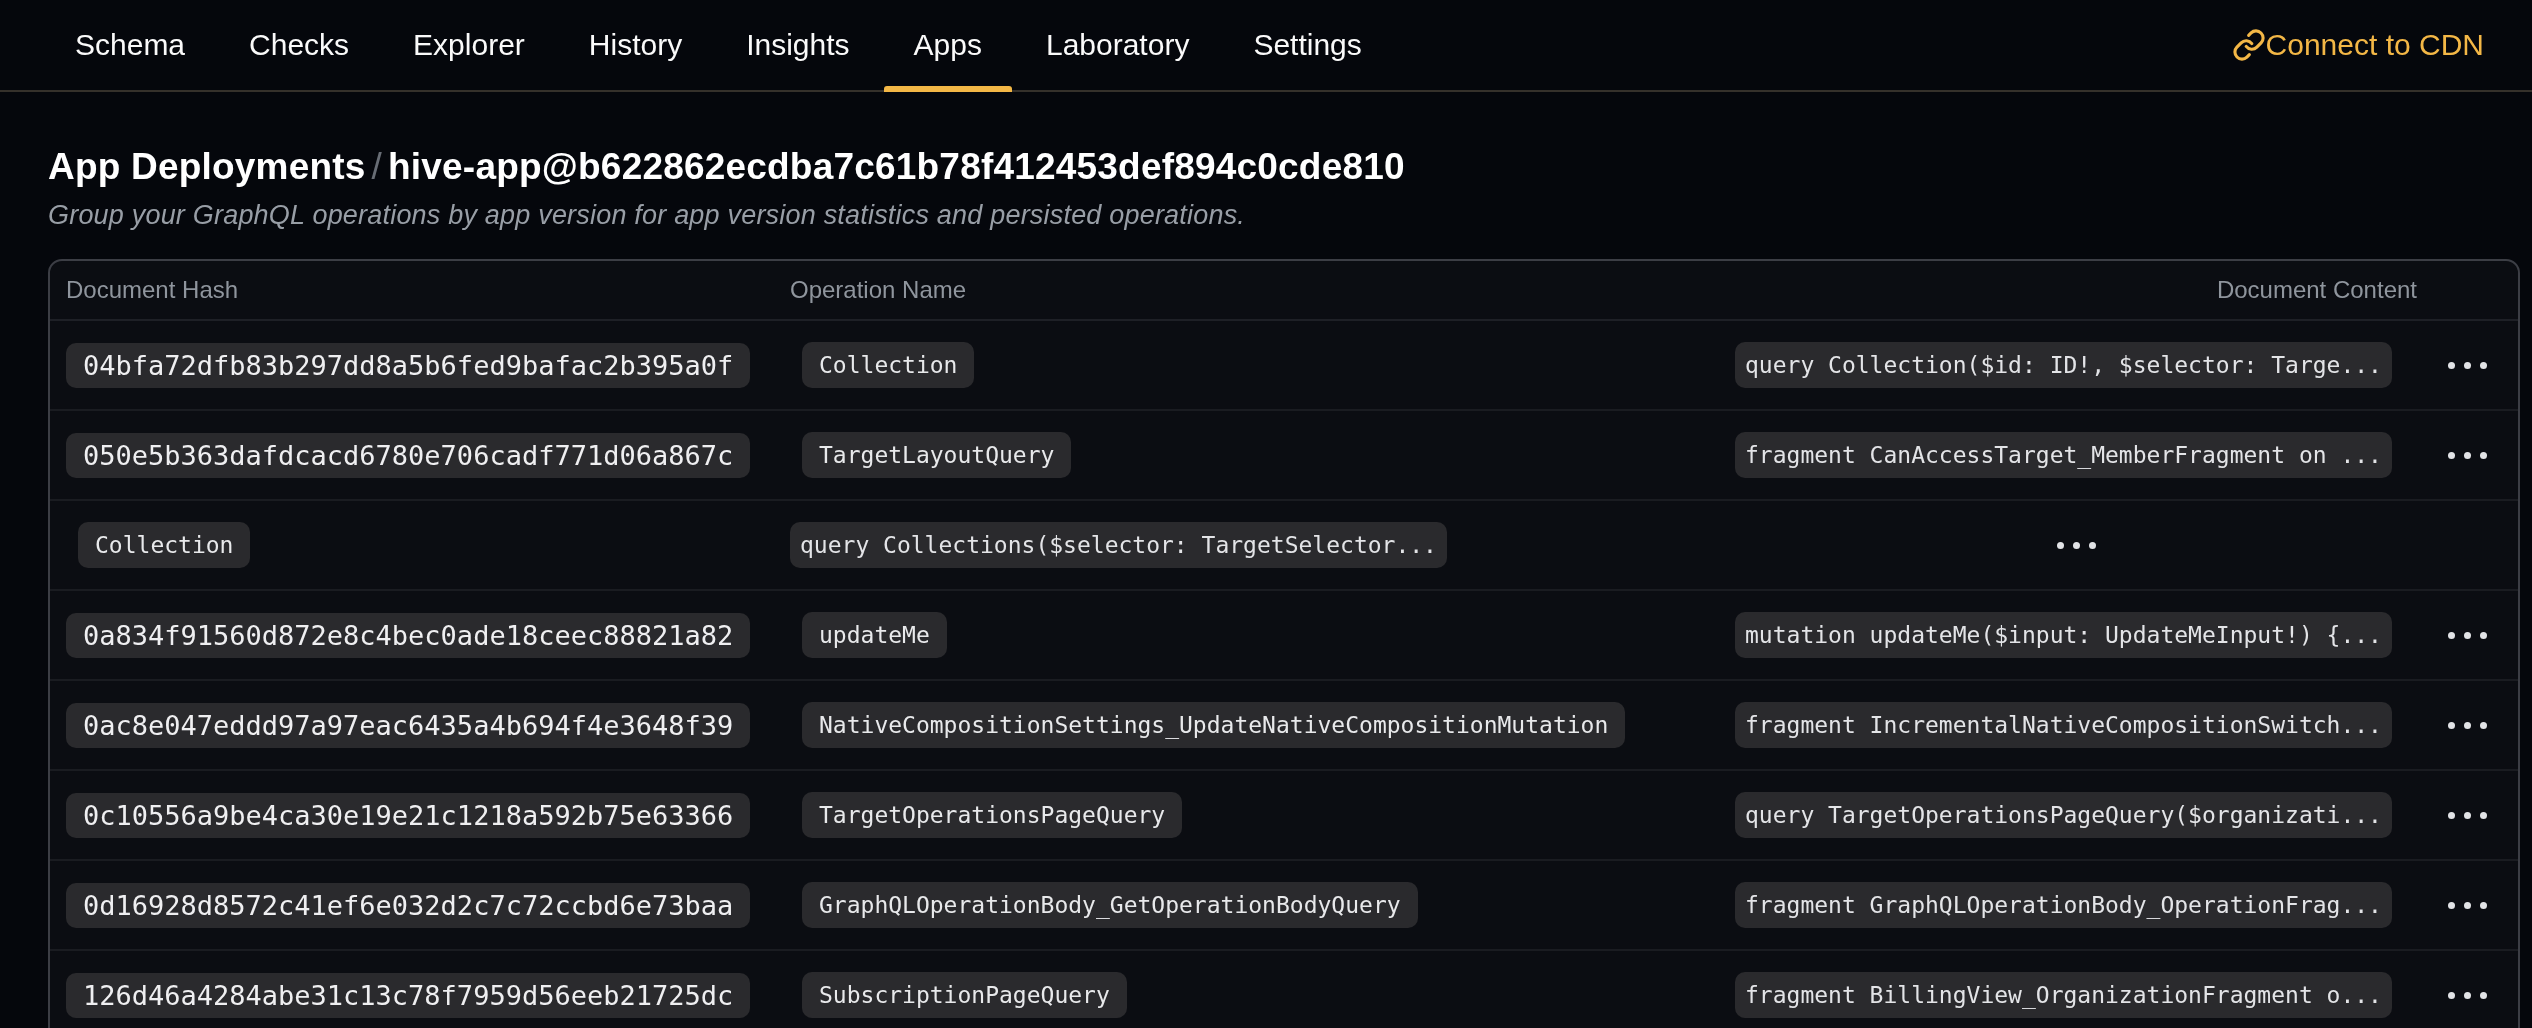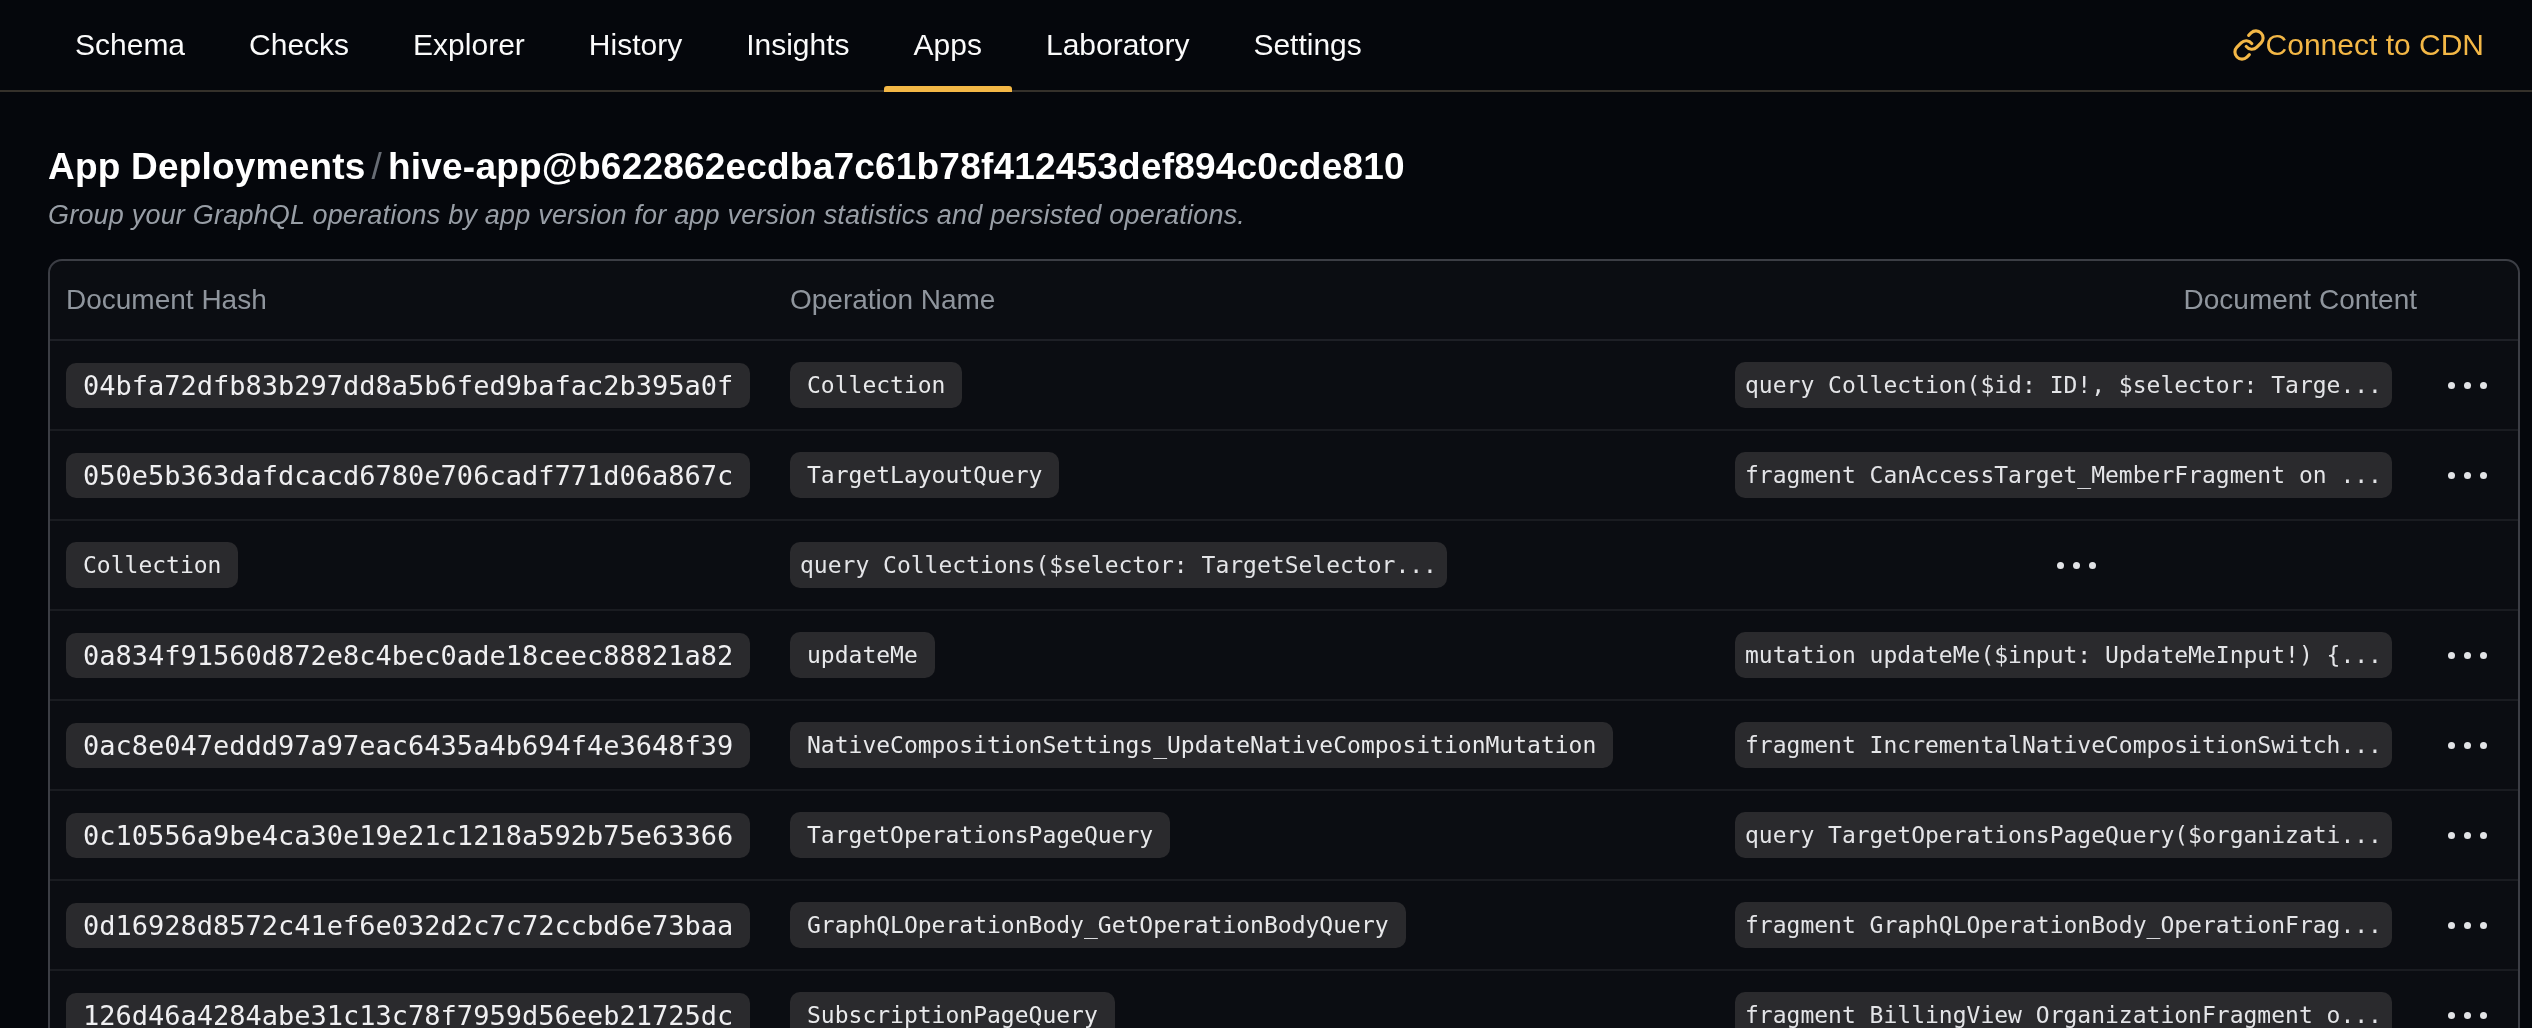--- a/index.html
+++ b/index.html
@@ -73,23 +73,23 @@
     overflow: hidden;
     min-height: 760px;
   }
   .grid-row {
     display: grid;
     grid-template-columns: 724px 945px 682px 1fr;
     align-items: center;
     padding-left: 16px;
   }
   .thead {
-    height: 80px;
+    height: 60px;
     color: #8f959d;
-    font-size: 28px;
+    font-size: 24px;
     border-bottom: 2px solid #1e2026;
   }
   .thead .col-content { text-align: right; }
   .trow {
     height: 90px;
     border-bottom: 2px solid #1a1c21;
   }
   .pill {
     display: inline-block;
     background: #2a2a2d;
@@ -98,20 +98,21 @@
     white-space: nowrap;
     width: -moz-fit-content; width: fit-content;
   }
   .pill.hash {
     font-size: 27px; color: #efeff1;
     padding: 7px 17px;
   }
   .pill.op {
     font-size: 23px; color: #e8e9eb;
     padding: 10px 17px;
+    margin-left: 12px;
   }
   .pill.content {
     font-size: 23px; color: #e3e4e7;
     padding: 10px 10px;
   }
   .cell-actions { display: flex; justify-content: center; }
   .more-btn {
     background: transparent; border: none;
     display: flex; align-items: center; gap: 9px;
     padding: 14px 10px;

